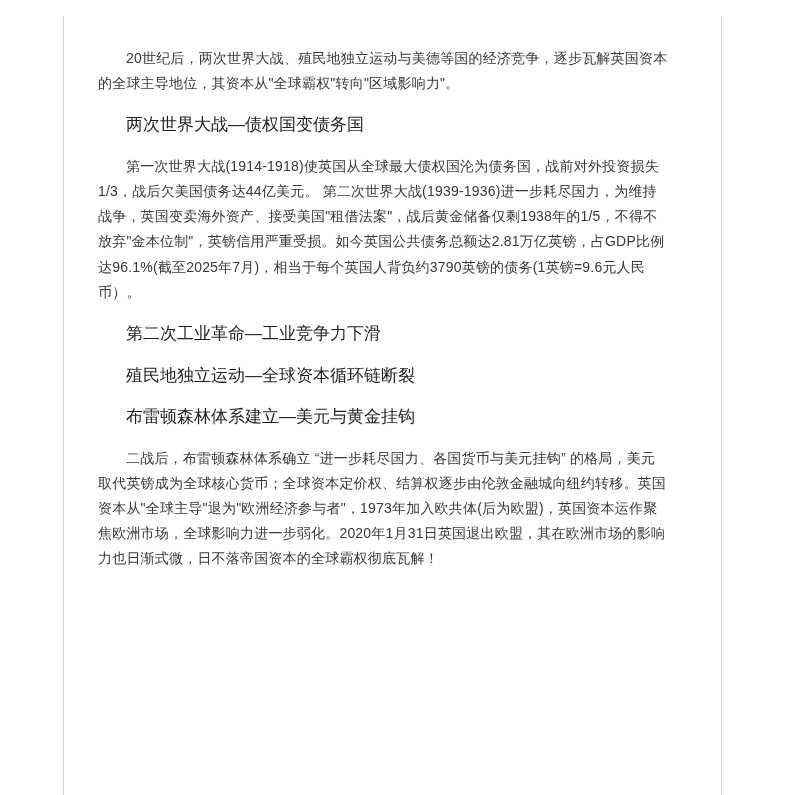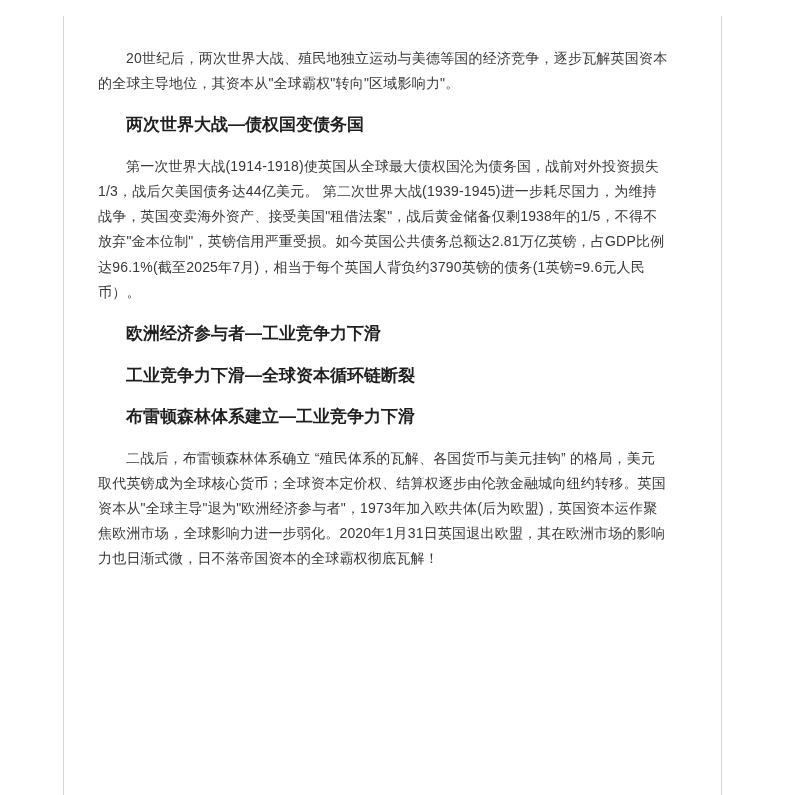--- a/index.html
+++ b/index.html
@@ -30,32 +30,32 @@
     line-height:1.8;
     color:var(--body-text);
     text-indent:28px;
     text-align:left;
     letter-spacing:0.2px;
   }
   .section-heading{
     margin:16px 0;
     font-size:17px;
     line-height:1.5;
-    font-weight:700;
+    font-weight:400;
     color:var(--heading-text);
     text-indent:28px;
   }
   .content-column > :first-child{margin-top:0;}
 </style>
 </head>
 <body>
 
 <div class="page">
   <div class="content-column">
       <p class="body-para">20世纪后，两次世界大战、殖民地独立运动与美德等国的经济竞争，逐步瓦解英国资本的全球主导地位，其资本从"全球霸权"转向"区域影响力"。</p>
       <h3 class="section-heading">两次世界大战—债权国变债务国</h3>
-      <p class="body-para">第一次世界大战(1914-1918)使英国从全球最大债权国沦为债务国，战前对外投资损失1/3，战后欠美国债务达44亿美元。 第二次世界大战(1939-1945)进一步耗尽国力，为维持战争，英国变卖海外资产、接受美国"租借法案"，战后黄金储备仅剩1938年的1/5，不得不放弃"金本位制"，英镑信用严重受损。如今英国公共债务总额达2.81万亿英镑，占GDP比例达96.1%(截至2025年7月)，相当于每个英国人背负约3790英镑的债务(1英镑=9.6元人民币）。</p>
-      <h3 class="section-heading">欧洲经济参与者—工业竞争力下滑</h3>
-      <h3 class="section-heading">工业竞争力下滑—全球资本循环链断裂</h3>
-      <h3 class="section-heading">布雷顿森林体系建立—工业竞争力下滑</h3>
-      <p class="body-para">二战后，布雷顿森林体系确立 “殖民体系的瓦解、各国货币与美元挂钩” 的格局，美元取代英镑成为全球核心货币；全球资本定价权、结算权逐步由伦敦金融城向纽约转移。英国资本从"全球主导"退为"欧洲经济参与者"，1973年加入欧共体(后为欧盟)，英国资本运作聚焦欧洲市场，全球影响力进一步弱化。2020年1月31日英国退出欧盟，其在欧洲市场的影响力也日渐式微，日不落帝国资本的全球霸权彻底瓦解！</p>
+      <p class="body-para">第一次世界大战(1914-1918)使英国从全球最大债权国沦为债务国，战前对外投资损失1/3，战后欠美国债务达44亿美元。 第二次世界大战(1939-1936)进一步耗尽国力，为维持战争，英国变卖海外资产、接受美国"租借法案"，战后黄金储备仅剩1938年的1/5，不得不放弃"金本位制"，英镑信用严重受损。如今英国公共债务总额达2.81万亿英镑，占GDP比例达96.1%(截至2025年7月)，相当于每个英国人背负约3790英镑的债务(1英镑=9.6元人民币）。</p>
+      <h3 class="section-heading">第二次工业革命—工业竞争力下滑</h3>
+      <h3 class="section-heading">殖民地独立运动—全球资本循环链断裂</h3>
+      <h3 class="section-heading">布雷顿森林体系建立—美元与黄金挂钩</h3>
+      <p class="body-para">二战后，布雷顿森林体系确立 “进一步耗尽国力、各国货币与美元挂钩” 的格局，美元取代英镑成为全球核心货币；全球资本定价权、结算权逐步由伦敦金融城向纽约转移。英国资本从"全球主导"退为"欧洲经济参与者"，1973年加入欧共体(后为欧盟)，英国资本运作聚焦欧洲市场，全球影响力进一步弱化。2020年1月31日英国退出欧盟，其在欧洲市场的影响力也日渐式微，日不落帝国资本的全球霸权彻底瓦解！</p>
     </div>
 </div>
 
 </body></html>

